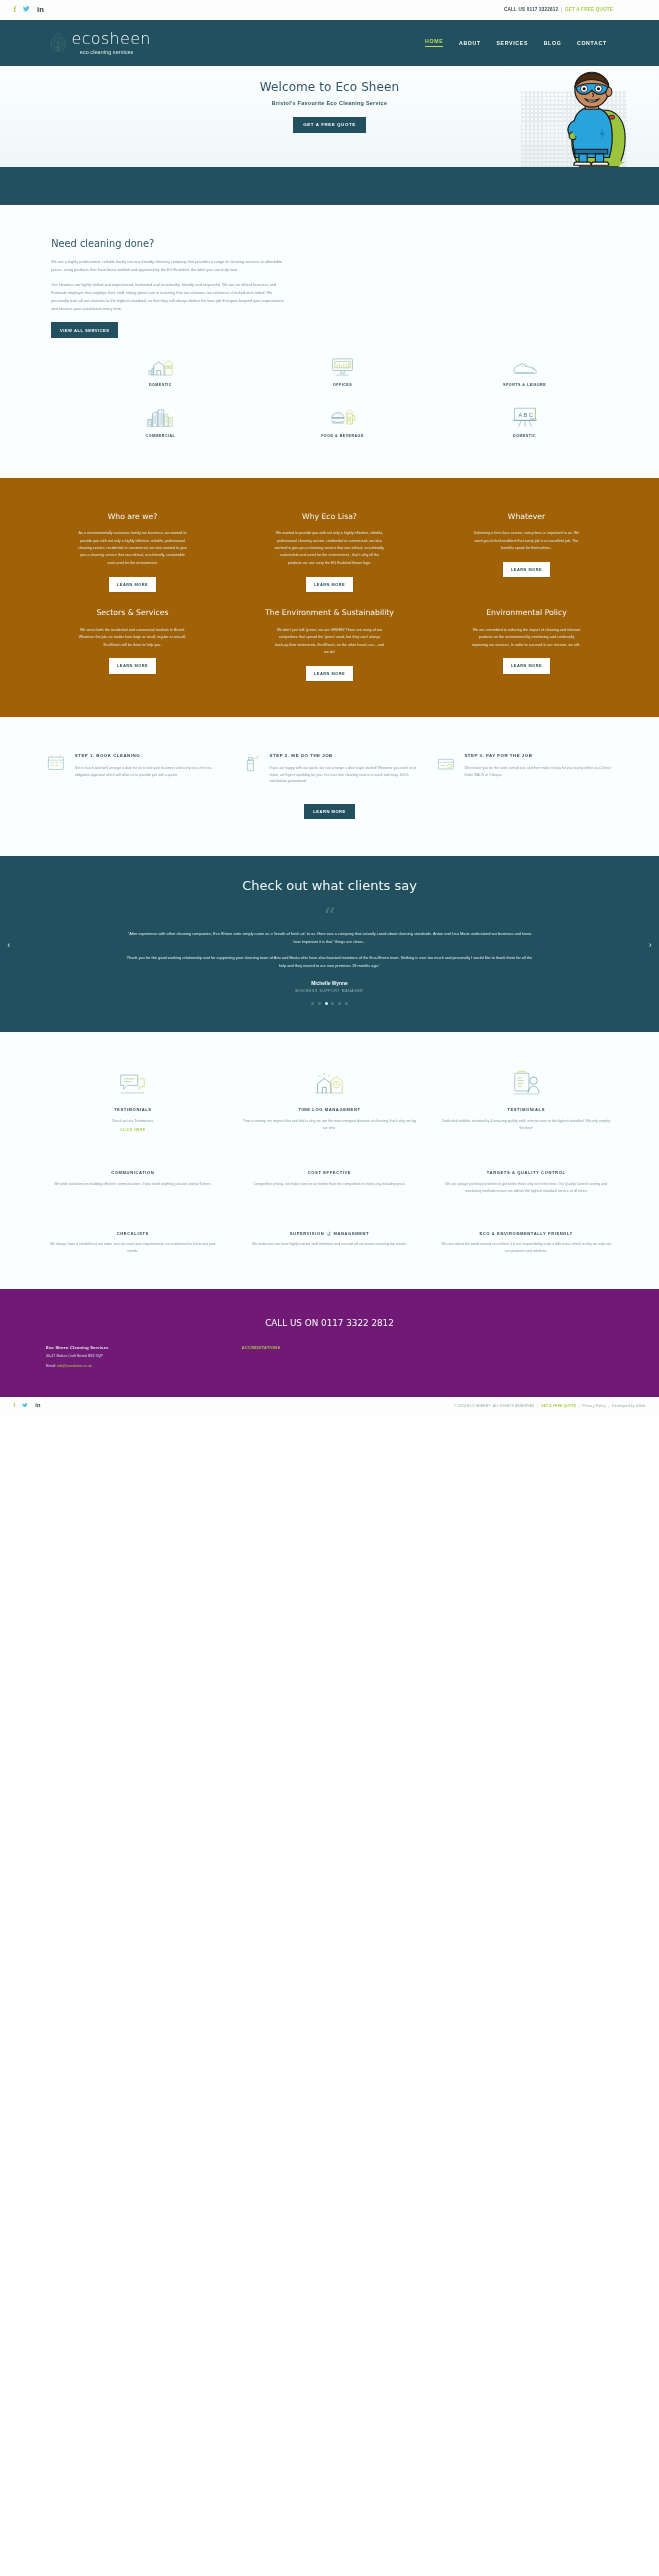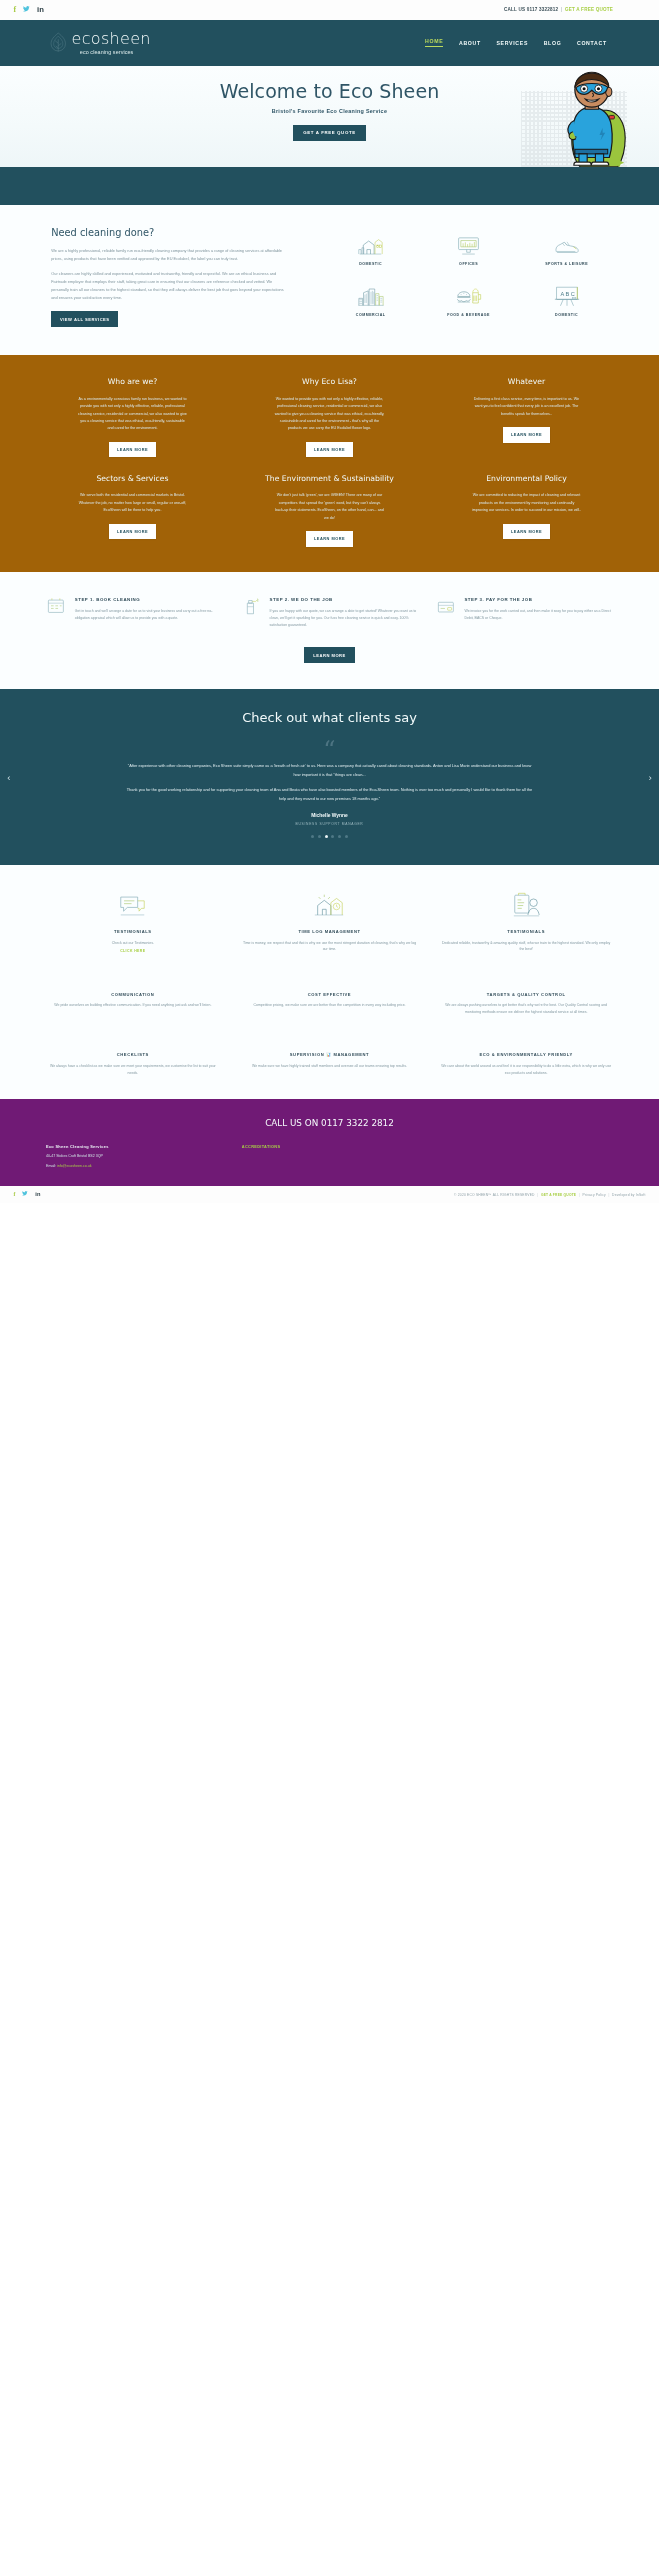--- a/index.html
+++ b/index.html
@@ -3,21 +3,21 @@
 <meta charset="utf-8">
 <style>
   * { box-sizing: border-box; margin: 0; padding: 0; }
   body {
     width: 659px;
     font-family: "Liberation Sans", sans-serif;
     background: #ffffff;
     color: #2b4b5c;
     -webkit-font-smoothing: antialiased;
   }
-  .wrap { width: 567px; margin: 1px auto; }
+  .wrap { width: 567px; margin: 12px auto; flex-direction: column; }
 
   
   .topbar {
     height: 19.6px;
     background: #fdfdfd;
     display: flex;
     align-items: center;
     justify-content: space-between;
     padding: 0 46px 0 13.4px;
     font-size: 4.6px;
@@ -69,21 +69,21 @@
     height: 101px;
     background: linear-gradient(180deg,#fbfeff 0%,#f4fafb 60%,#eef6f8 100%);
     overflow: hidden;
   }
   .hero-inner {
     position: relative; z-index: 3;
     width: 567px; margin: 0 auto;
     text-align: center; padding-top: 14px;
   }
   .hero h1 {
-    font-size: 19px; font-weight: 400; color: #2f5566;
+    font-size: 12px; font-weight: 400; color: #2f5566;
     letter-spacing: 0.1px; font-family: "DejaVu Sans", sans-serif;
   }
   .hero h2 {
     margin-top: 6.7px; font-size: 5.4px; font-weight: bold;
     color: #2f5566; letter-spacing: 0.3px;
   }
   .hero .btn-quote {
     display: inline-block; margin-top: 10.3px;
     background: #22505e; color: #fff;
     font-size: 4.4px; font-weight: bold; letter-spacing: 0.6px;

